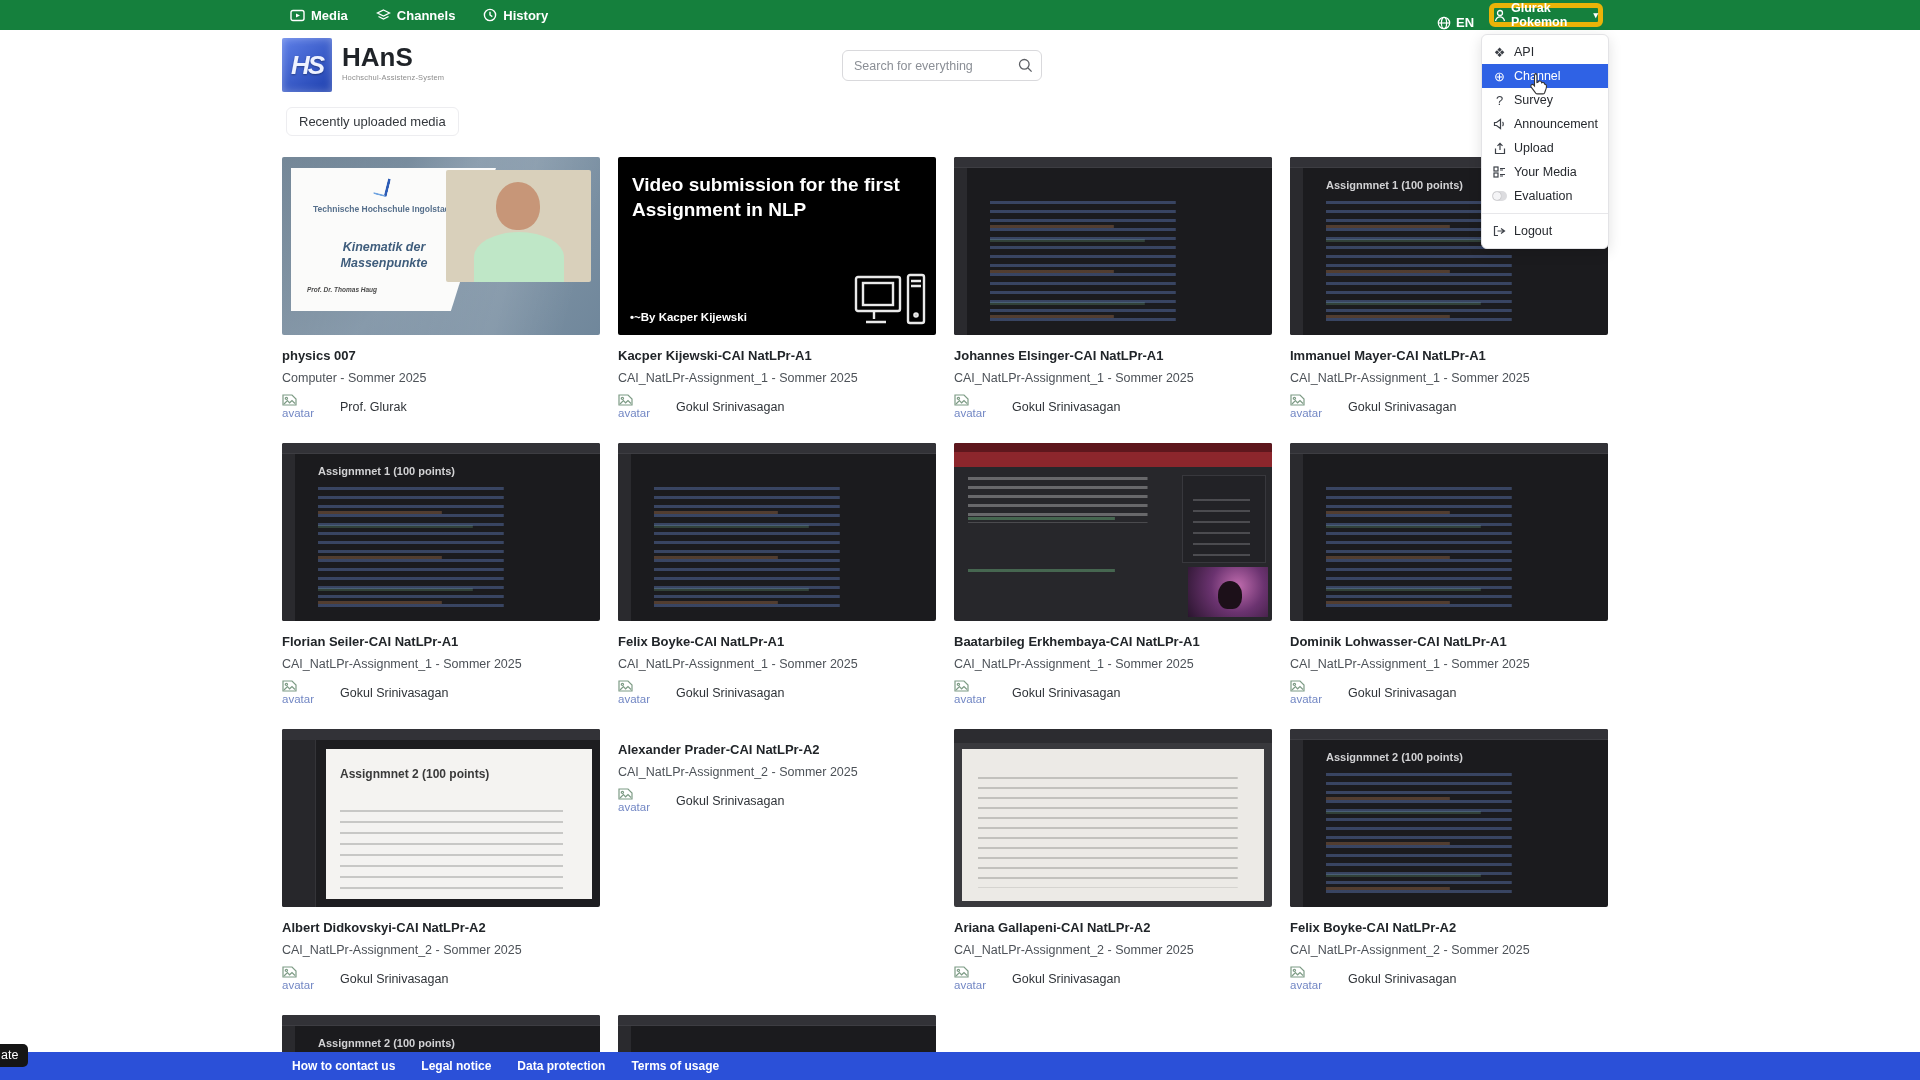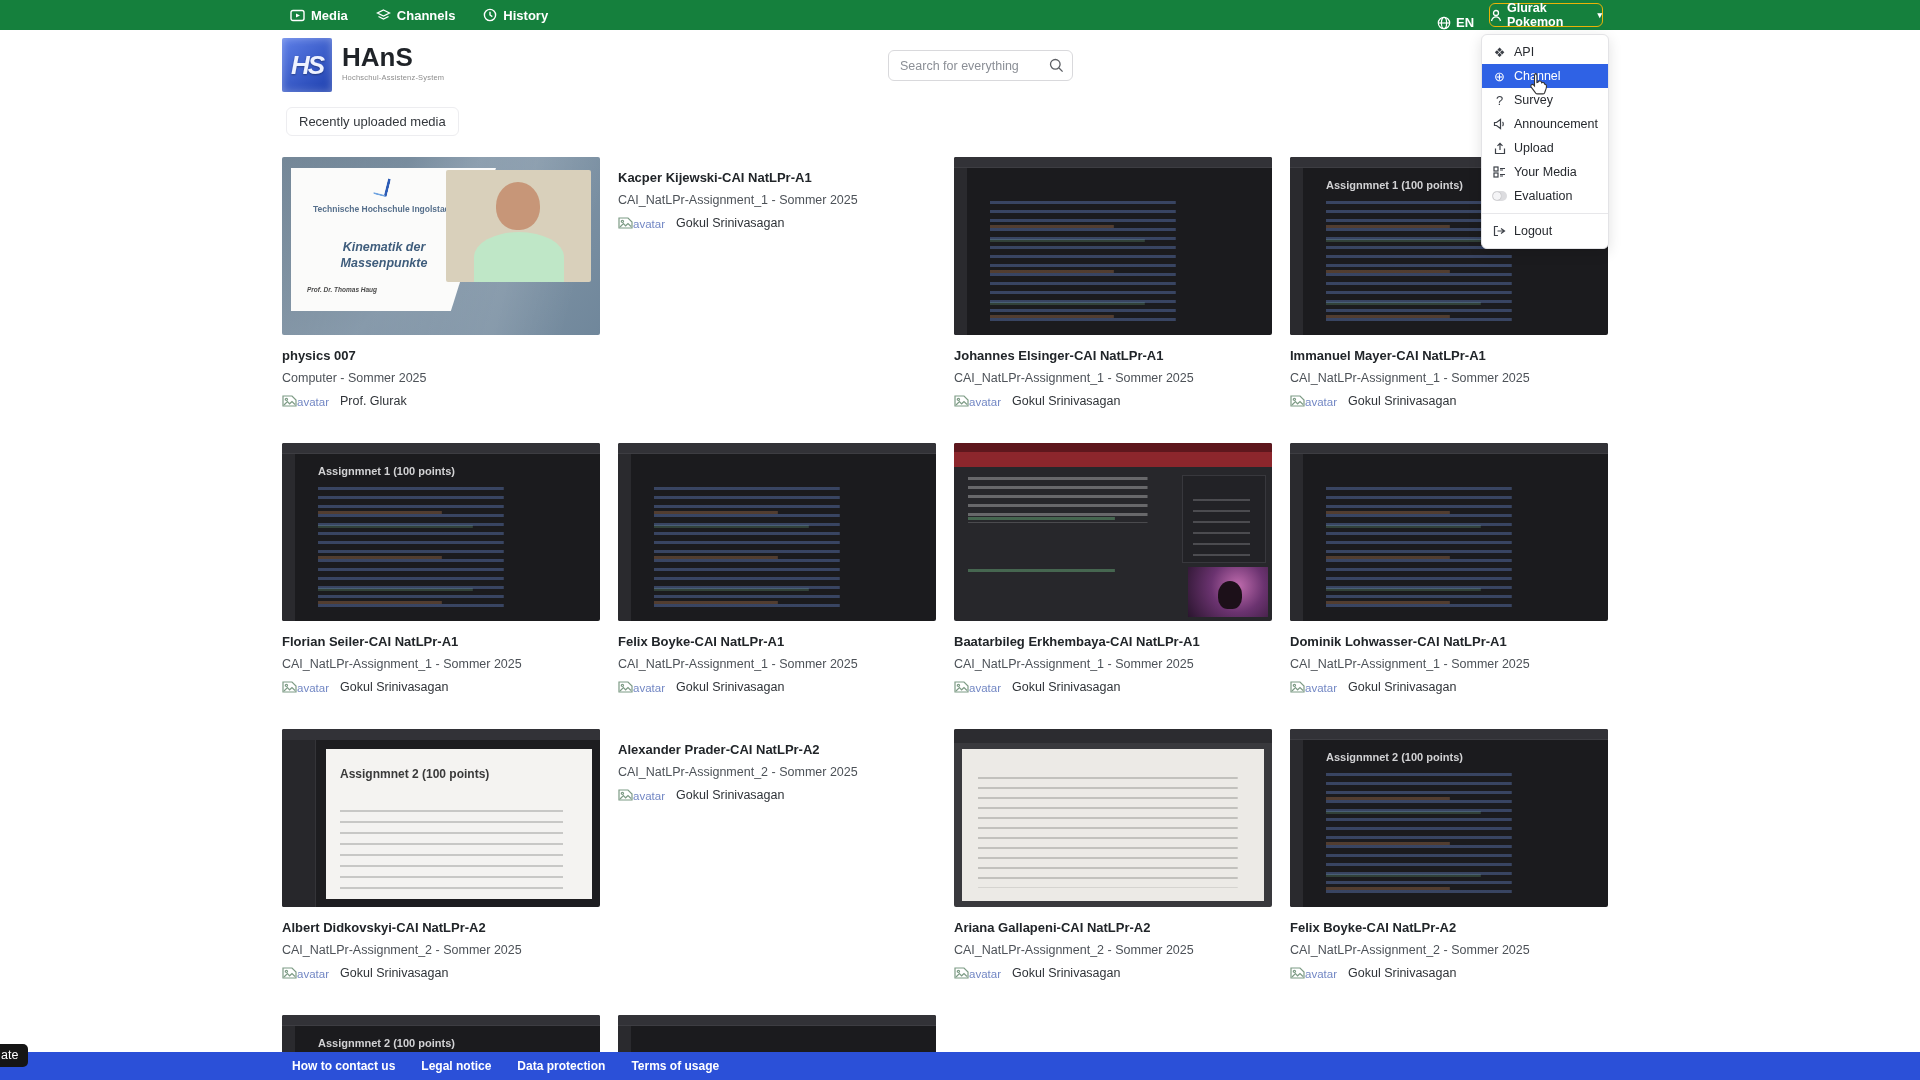--- a/index.html
+++ b/index.html
@@ -6,21 +6,21 @@
   html,body{width:1920px;height:1080px;overflow:hidden;background:#fff;
     font-family:"Liberation Sans",sans-serif;-webkit-font-smoothing:antialiased}
   svg{display:block}
 
   
   .topnav{position:absolute;left:0;top:0;width:1920px;height:30px;background:#15803d;z-index:40}
   .nav-left{position:absolute;left:290px;top:0;height:30px;display:flex;align-items:center;gap:28px}
   .nav-item{display:flex;align-items:center;gap:6px;color:#fff;font-size:13px;font-weight:600;cursor:pointer}
   .lang-abs{position:absolute;left:1437px;top:0;height:30px;display:flex;align-items:flex-end;gap:5px;
     color:#fff;font-size:13px;font-weight:600}
-  .user-btn{position:absolute;left:1489px;top:3px;height:24px;width:114px;border:1px solid #eab308;
+  .user-btn{position:absolute;left:1489px;top:3px;height:24px;width:114px;border:5px solid #eab308;
     border-radius:6px;display:flex;align-items:center;justify-content:center;gap:5px;color:#fff;
     font-size:12.5px;font-weight:600;cursor:pointer;background:transparent}
   .caret{font-size:9px;line-height:1}
 
   
   .menu{position:absolute;left:1481px;top:34px;width:128px;background:#fff;border:1px solid #e3e3e6;
     border-radius:6px;box-shadow:0 4px 14px rgba(0,0,0,.12);padding:5px 0;z-index:60}
   .menu-item{height:24px;display:flex;align-items:center;gap:7px;padding:0 10px;font-size:12.5px;
     color:#26292e;cursor:pointer;white-space:nowrap}
   .menu-item .mi-ico{width:15px;display:flex;justify-content:center;color:#3d4148;font-size:13px;line-height:1}
@@ -35,38 +35,38 @@
   
   .logo-wrap{position:absolute;left:282px;top:38px;display:flex;align-items:flex-start;gap:10px}
   .logo-sq{width:50px;height:54px;border-radius:2px;background:linear-gradient(140deg,#5d7fe8,#1d3fae);
     display:flex;align-items:center;justify-content:center;box-shadow:inset 0 0 8px rgba(255,255,255,.35)}
   .logo-sq span{color:#eef2ff;font-size:26px;font-weight:bold;font-style:italic;letter-spacing:-2px;
     text-shadow:0 1px 2px rgba(0,0,0,.35)}
   .logo-texts{padding-top:6px}
   .app-name{font-size:26px;font-weight:bold;color:#1f2328;line-height:1}
   .app-sub{font-size:7.5px;color:#8d8d8d;margin-top:3px;letter-spacing:.2px}
 
-  .search-wrap{position:absolute;left:888px;top:50px;width:185px;height:31px}
+  .search-wrap{position:absolute;left:842px;top:50px;width:200px;height:31px}
   .search-input{width:100%;height:100%;border:1px solid #d9d9dc;border-radius:6px;padding:0 32px 0 11px;
     font-size:12.5px;color:#333;outline:none;font-family:"Liberation Sans",sans-serif}
   .search-input::placeholder{color:#8b8f96}
   .search-ico{position:absolute;right:9px;top:8px;color:#5c5f64}
 
   .section-label{position:absolute;left:286px;top:107px;border:1px solid #ededf0;border-radius:6px;
     padding:6px 12px;font-size:13px;color:#33373c}
 
   
   .grid{position:absolute;left:282px;top:157px;width:1326px;display:grid;
     grid-template-columns:repeat(4,318px);column-gap:18px;row-gap:18px;z-index:1}
   .card{width:318px;height:268px;cursor:pointer}
   .thumb{position:relative;width:318px;height:178px;background:#161618;overflow:hidden;border-radius:2px}
   .card-title{margin-top:13px;font-size:13px;font-weight:600;color:#212529;white-space:nowrap;overflow:hidden}
   .card-sub{margin-top:8px;font-size:12.5px;color:#4d5258}
   .author-row{margin-top:9px;display:flex;align-items:center;gap:18px}
-  .avatar-box{display:flex;flex-direction:row;align-items:flex-start;width:40px}
+  .avatar-box{display:flex;flex-direction:column;align-items:flex-start;width:40px}
   .avatar-alt{font-size:11.5px;color:#7287c4;margin-top:1px}
   .author-name{font-size:12.5px;color:#2f3338}
 
   
   .tb-bar,.tb-side,.tb-code,.tb-files,.tb-cam,.tb-page,.tb-monitor,.tb-slide,.tb-person{display:none}
   .tb-heading,.tb-byline{position:absolute;display:none}
 
   
   .k-code-dark{background:#1b1b1e}
   .k-code-dark .tb-bar{display:block;position:absolute;left:0;top:0;right:0;height:11px;background:#323237;
@@ -317,20 +317,36 @@
               <path d="M2 10l3.4-3.4 2.2 2.2L10 6.5l3 3"></path>
           </svg>
           </span>
         <span class="avatar-alt">avatar</span>
       </span>
       <span class="author-name">Prof. Glurak</span>
     </div>
   </div>
 
   <div class="card">
+    <div class="thumb k-title-black">
+
+      <div class="tb-heading">Video submission for the first Assignment in NLP</div>
+
+      <div class="tb-byline">•~By Kacper Kijewski</div>
+      <span class="tb-monitor">
+        <svg width="72" height="54" viewBox="0 0 72 54" fill="none" stroke="#e9e9e9" stroke-width="2.4">
+          <rect x="2" y="4" width="44" height="34" rx="2"></rect>
+            <rect x="9" y="10" width="30" height="22" fill="#000"></rect>
+          <path d="M20 38v8M12 49h20"></path>
+          <rect x="54" y="2" width="16" height="48" rx="2"></rect>
+            <path d="M57 8h10M57 13h10"></path>
+            <circle cx="62" cy="42" r="1.6"></circle>
+        </svg>
+        </span>
+    </div>
     <div class="card-title">Kacper Kijewski-CAI NatLPr-A1</div>
     <div class="card-sub">CAI_NatLPr-Assignment_1 - Sommer 2025</div>
     <div class="author-row">
       <span class="avatar-box">
         <span>
           <svg width="15" height="12" viewBox="0 0 15 12" fill="none" stroke="#7d9b85" stroke-width="1.2">
             <path d="M1 1h9l4 4v6H1z"></path>
               <circle cx="4.4" cy="4.4" r="1.1"></circle>
               <path d="M2 10l3.4-3.4 2.2 2.2L10 6.5l3 3"></path>
           </svg>

